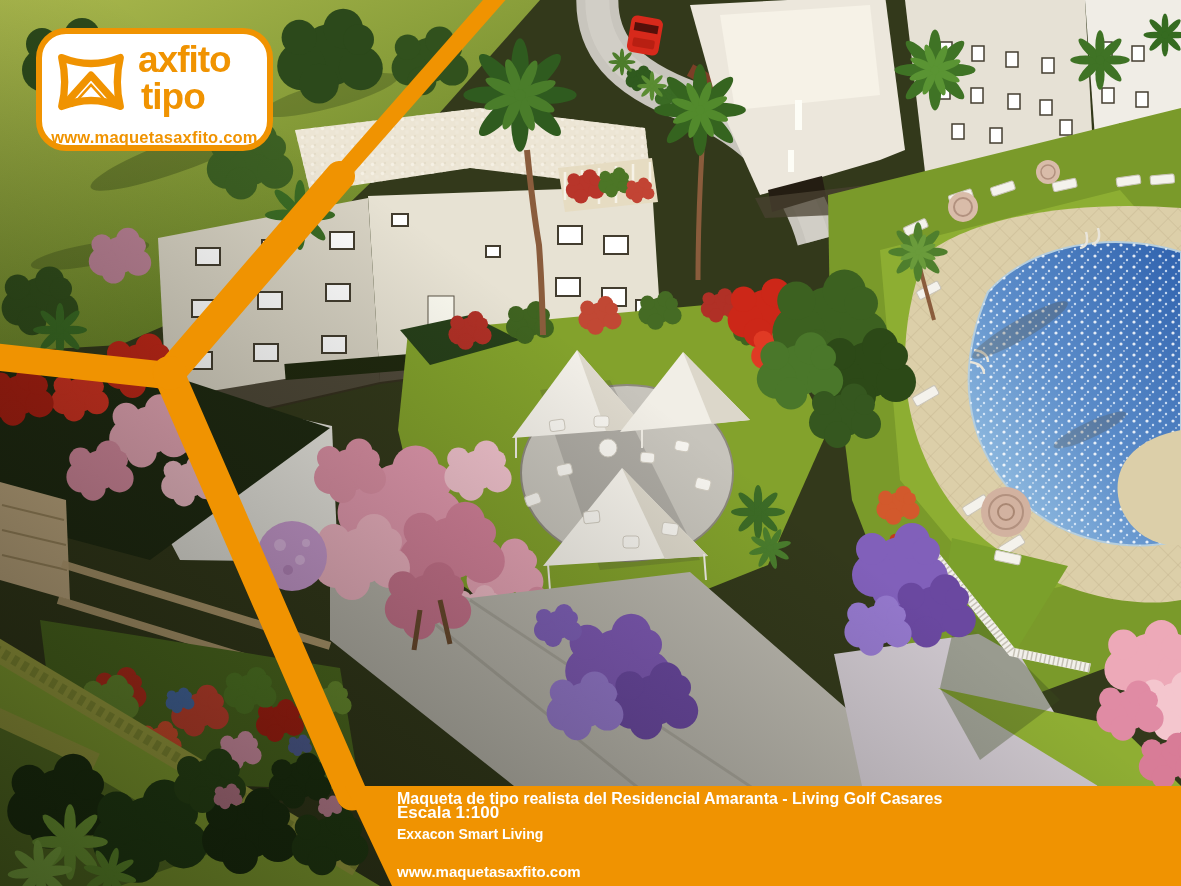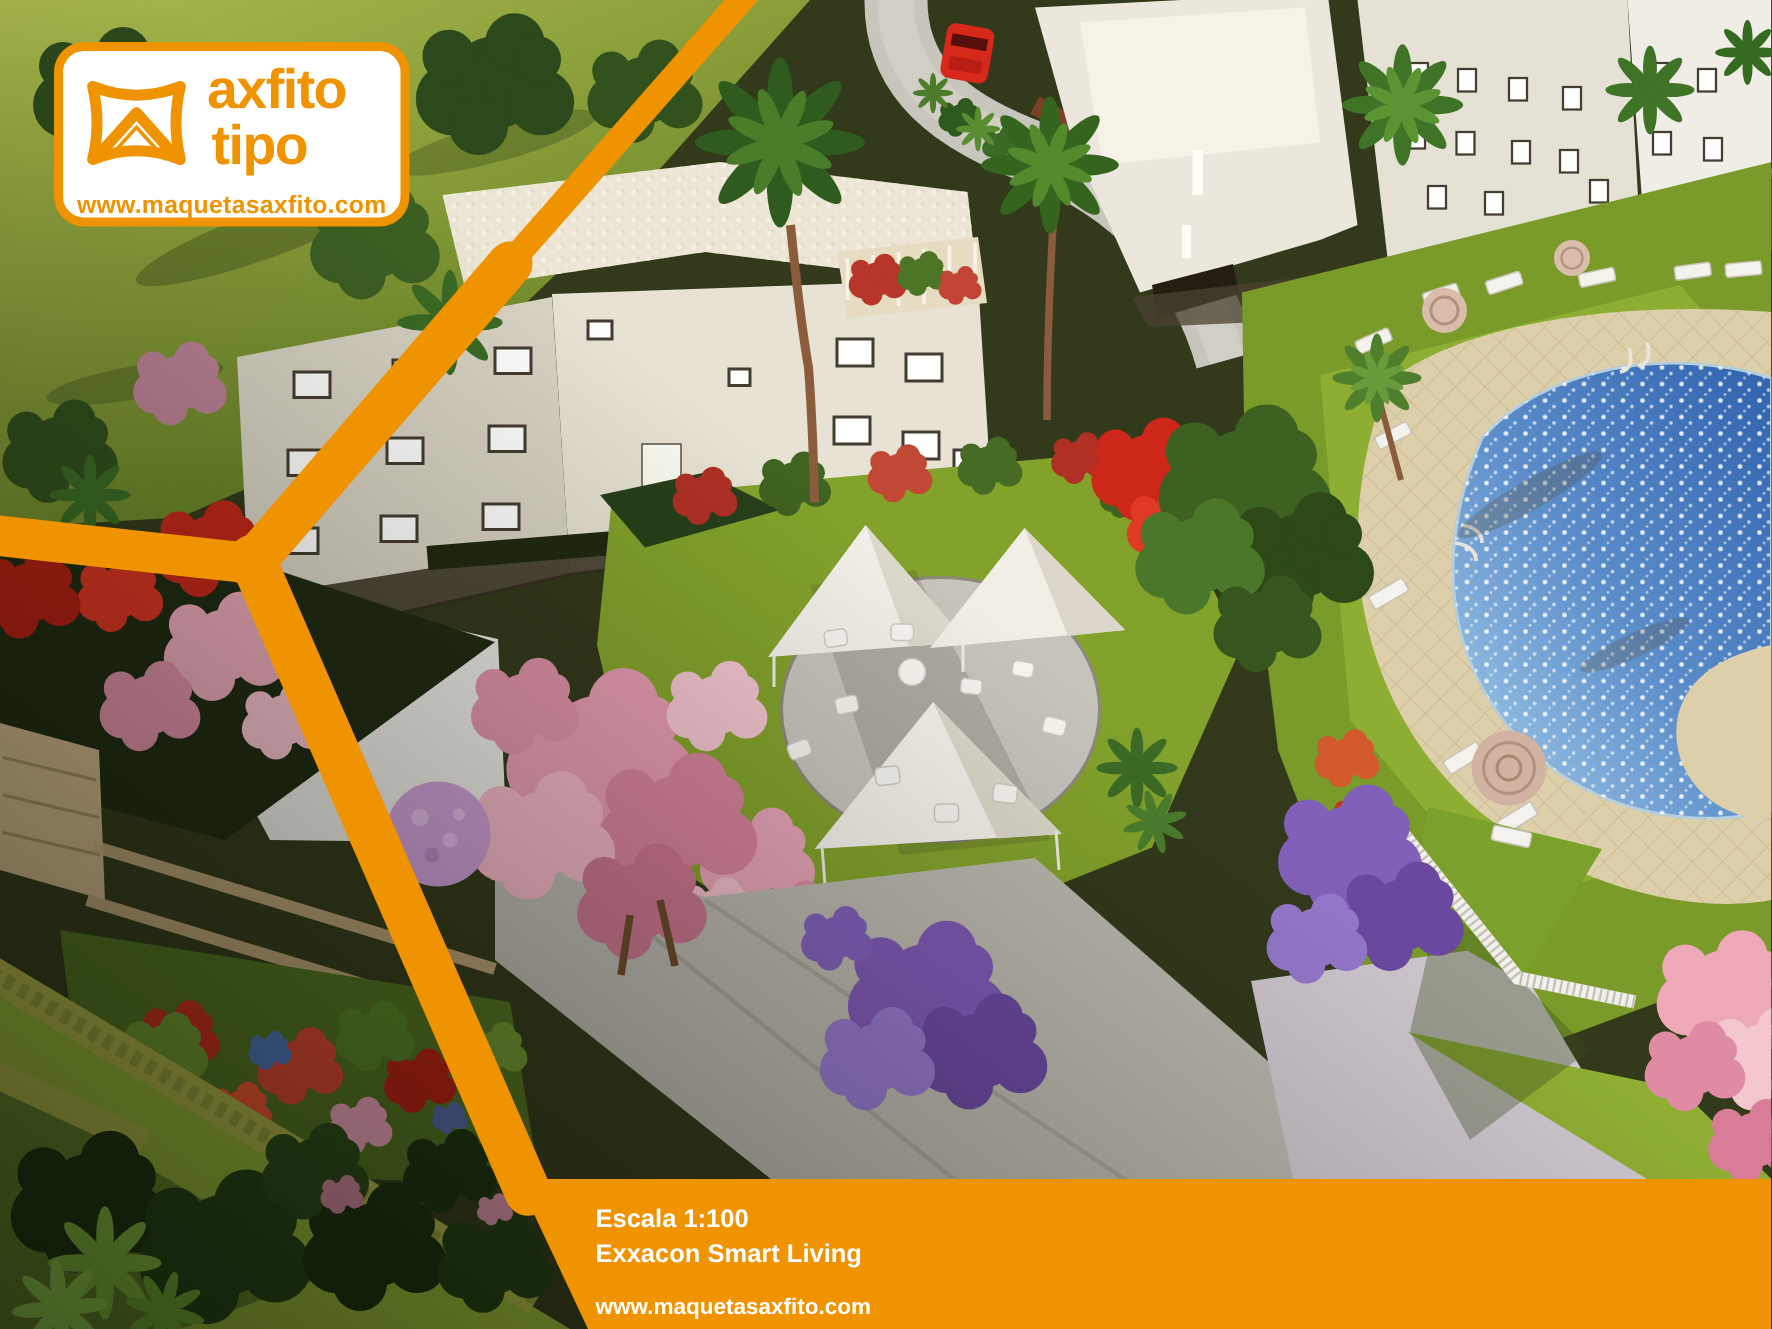--- a/index.html
+++ b/index.html
@@ -5,25 +5,25 @@
   html,body{margin:0;padding:0;background:#222;}
   .stage{position:relative;width:1181px;height:886px;overflow:hidden;background:#33391b;
          font-family:"Liberation Sans",sans-serif;}
   .stage svg.scene{position:absolute;left:0;top:0;width:1181px;height:886px;display:block;}
   
   .capbar{position:absolute;left:0;top:786px;width:1181px;height:100px;background:#F09301;
           clip-path:polygon(345px 0,1181px 0,1181px 100px,392px 100px);}
   .capline{position:absolute;left:397px;color:#fff;font-weight:bold;white-space:nowrap;}
   .cap1{top:790px;font-size:16px;}
   .cap2{top:803px;font-size:17px;}
-  .cap3{top:826px;font-size:17px;}
+  .cap3{top:826px;font-size:14px;}
   .capurl{top:863px;font-size:15px;}
   
   .badge{position:absolute;left:36px;top:28px;width:237px;height:123px;background:#fff;
-         border:6px solid #F09301;border-radius:20px;box-sizing:border-box;}
+         border:6px solid #F09301;border-radius:30px;box-sizing:border-box;}
   .badge .glyph{position:absolute;left:10px;top:8px;width:78px;height:80px;}
   .bw{position:absolute;color:#F09301;font-weight:bold;font-size:37px;line-height:1;letter-spacing:-1px;}
   .bw1{left:96px;top:7px;}
   .bw2{left:99px;top:44px;}
   .burl{position:absolute;left:0;right:0;top:94px;text-align:center;color:#F09301;
         font-weight:bold;font-size:16.5px;letter-spacing:.2px;}
 </style>
 </head>
 <body>
 
@@ -370,20 +370,21 @@
   <g stroke="#F09301" fill="#F09301">
     <path d="M503,-10 L336,180" stroke-width="17" fill="none"></path>
     <path d="M340,176 L170,373" stroke-width="30" stroke-linecap="round" fill="none"></path>
     <path d="M172,376 L-12,356" stroke-width="27" stroke-linecap="round" fill="none"></path>
     <path d="M168,372 L352,795" stroke-width="31" stroke-linecap="round" fill="none"></path>
     <circle cx="170" cy="373" r="17" stroke="none"></circle>
   </g>
 </svg>
 
 <div class="capbar"></div>
+<div class="capline cap1">Maqueta de tipo realista del Residencial Amaranta - Living Golf Casares</div>
 <div class="capline cap2">Escala 1:100</div>
 <div class="capline cap3">Exxacon Smart Living</div>
 <div class="capline capurl">www.maquetasaxfito.com</div>
 
 <div class="badge">
   <svg class="glyph" viewBox="0 0 80 80" xmlns="http://www.w3.org/2000/svg">
     <path d="M10 15 Q40 27 70 15 Q64 40 70 65 Q40 53 10 65 Q16 40 10 15 Z" fill="none" stroke="#F09301" stroke-width="7.5" stroke-linejoin="round"></path>
     <path d="M14 62 L40 33 L66 62" fill="none" stroke="#F09301" stroke-width="7.5" stroke-linecap="round" stroke-linejoin="round"></path>
     <path d="M20 65 L40 43 L60 65" fill="none" stroke="#F09301" stroke-width="2.5"></path>
   </svg>

